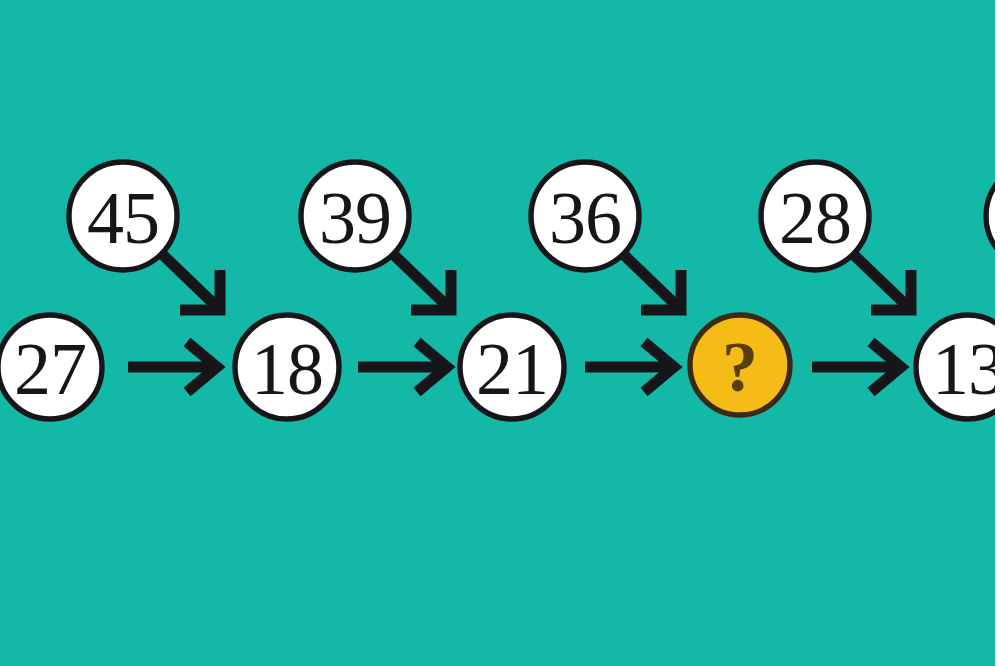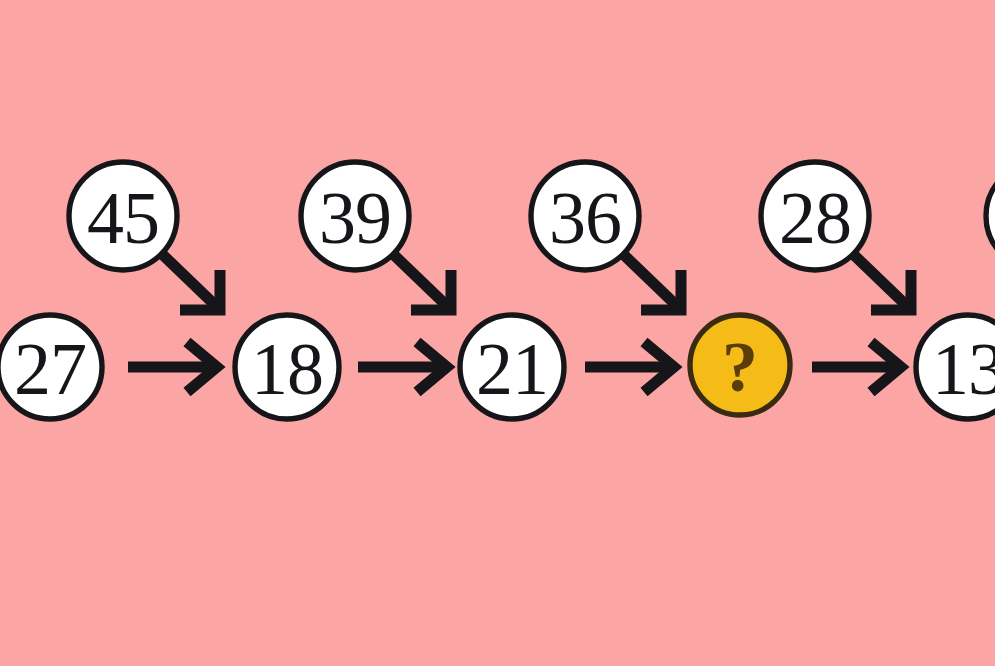--- a/index.html
+++ b/index.html
@@ -8,21 +8,21 @@
     padding: 0;
     background: #ffffff;
   }
   body {
     font-family: "Liberation Serif", "DejaVu Serif", serif;
   }
   #canvas {
     position: relative;
     width: 995px;
     height: 666px;
-    background: #fca5a5;
+    background: #14b8a6;
     overflow: hidden;
   }
   #puzzle-svg {
     position: absolute;
     left: 0;
     top: 0;
     width: 1000px;
     height: 666px;
     display: block;
   }

